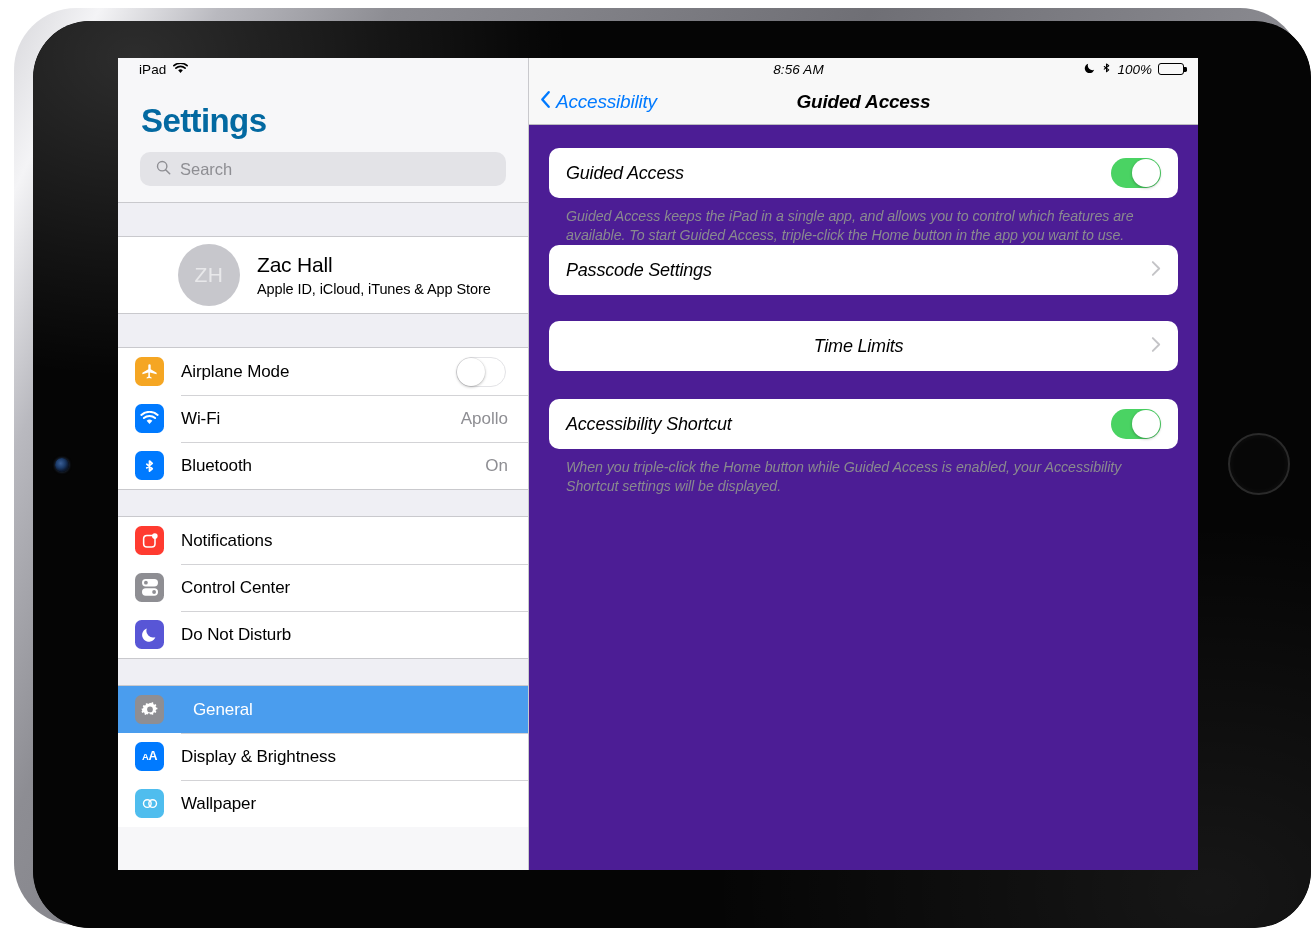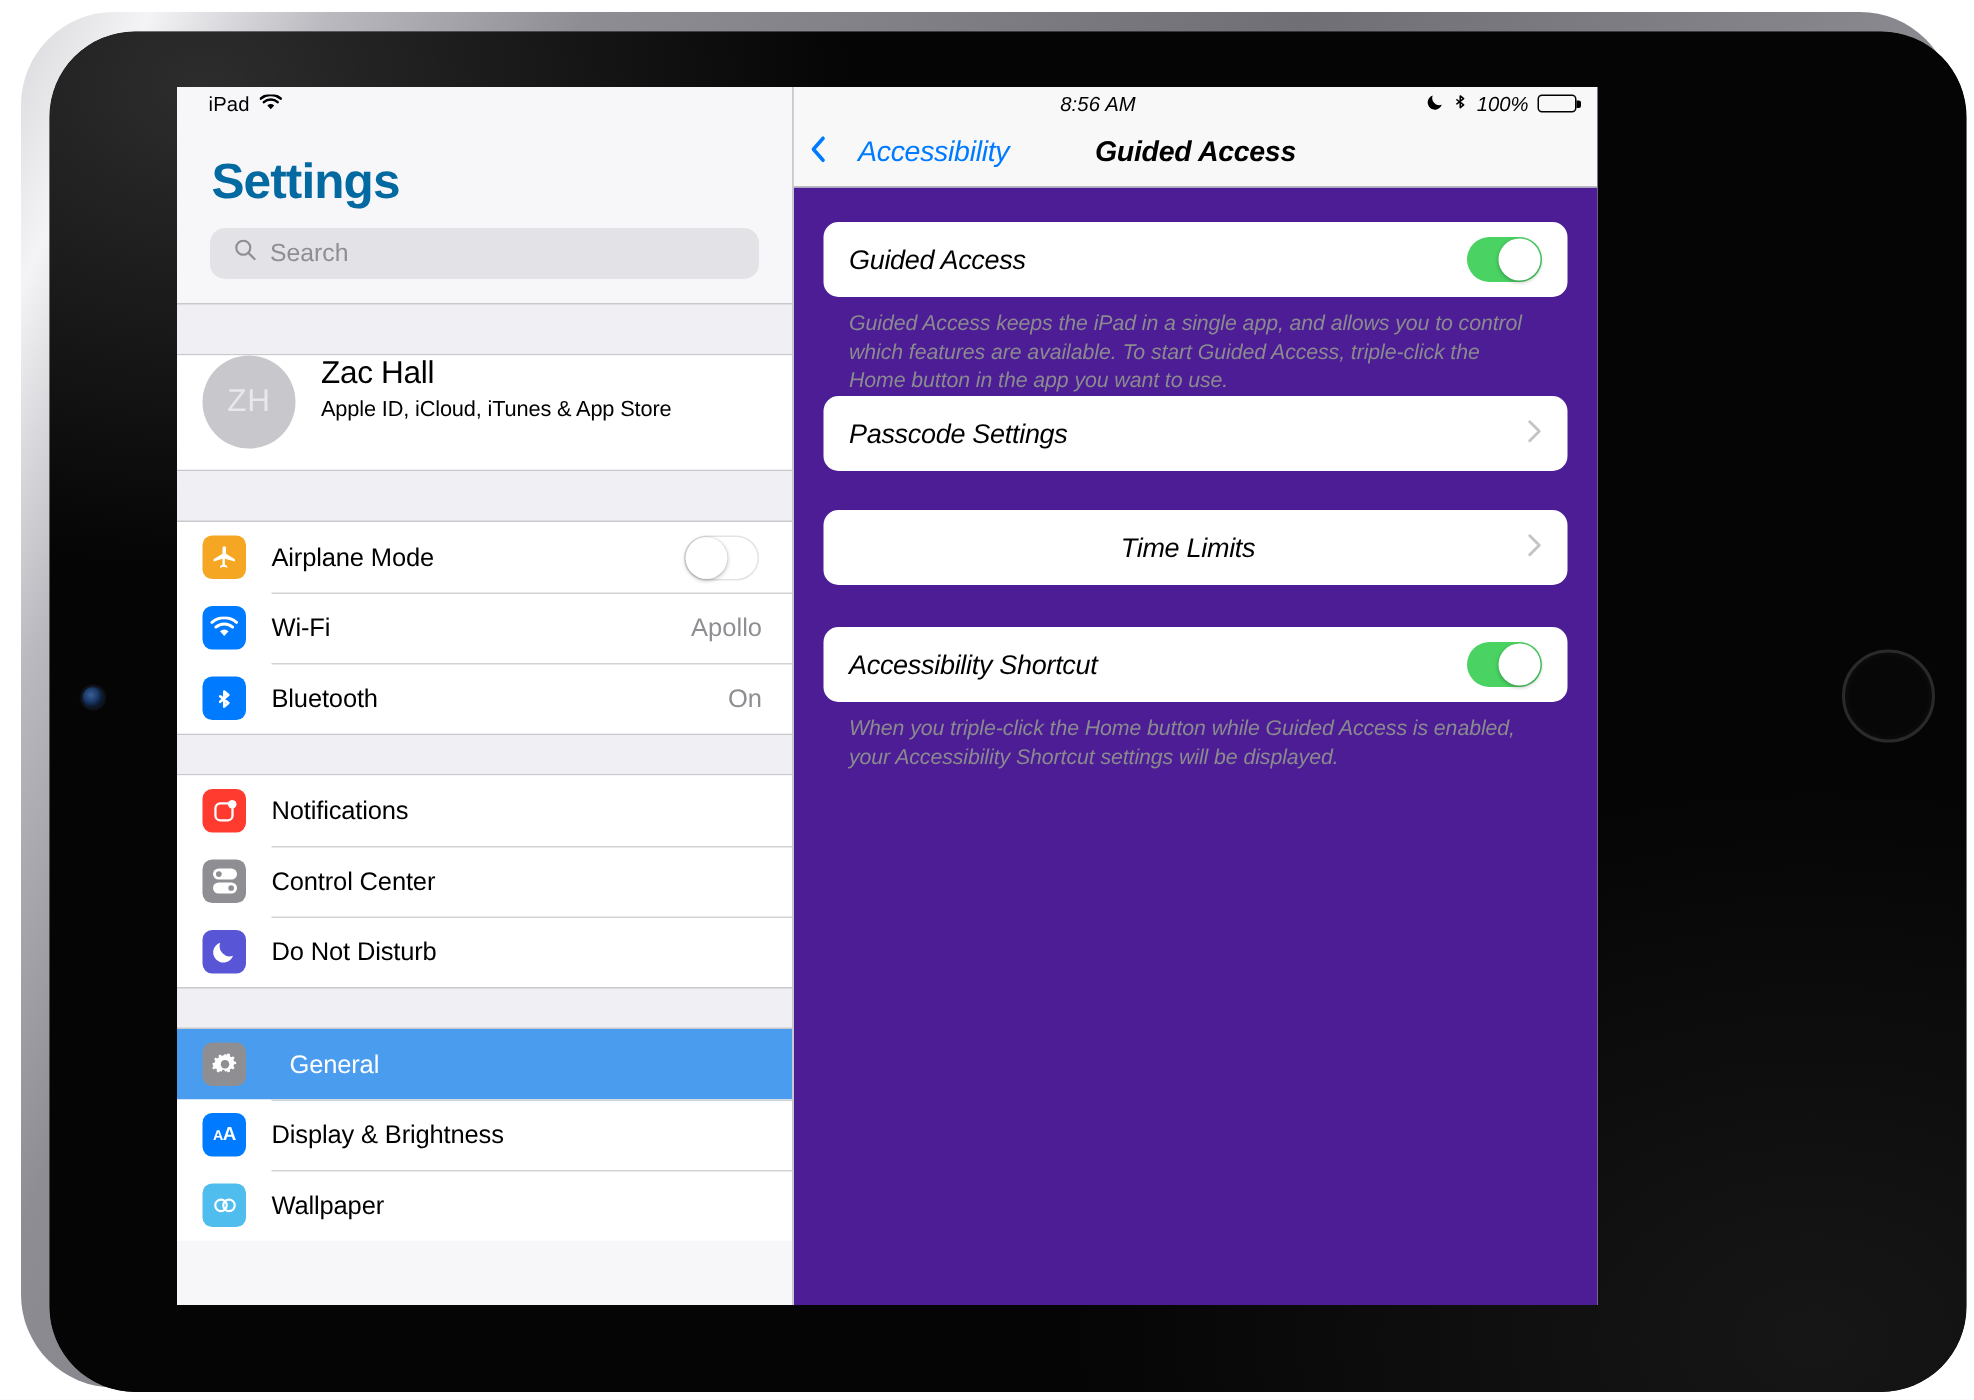--- a/index.html
+++ b/index.html
@@ -66,21 +66,21 @@
     border: 2px solid #2a2a2a;
     background: #070707;
     box-shadow: inset 0 0 6px rgba(255,255,255,0.05);
   }
 
   
   #screen {
     position: absolute;
     left: 118px;
     top: 58px;
-    width: 947px;
+    width: 1080px;
     height: 812px;
     overflow: hidden;
     background: #efeff4;
     display: flex;
   }
 
   
   #sidebar {
     width: 411px;
     height: 100%;
@@ -142,21 +142,21 @@
   .sgroup { background: #ffffff; }
 
   .srow {
     height: 47px;
     display: flex;
     align-items: center;
     padding-left: 17px;
     background: #ffffff;
     position: relative;
   }
-  .srow.tall { height: 76px; align-items: flex-start; }
+  .srow.tall { height: 76px; align-items: center; margin-left: 43px; }
   .srow + .srow::before {
     content: "";
     position: absolute;
     left: 63px; right: 0; top: 0;
     height: 1px;
     background: #d3d3d6;
   }
   .srow.selected { background: #4a9dee; gap: 12px; }
   .srow.selected .srow-label { color: #ffffff; }
   .srow.selected::before { display: none; }
@@ -277,21 +277,21 @@
     background: #f8f8f8;
     border-bottom: 1px solid #bcbcc0;
     display: flex;
     align-items: center;
     position: relative;
     flex: 0 0 45px;
   }
   #back-btn {
     display: flex;
     align-items: center;
-    gap: 21px;
+    gap: 5px;
     padding-left: 11px;
     color: #007aff;
     font-size: 19px;
     letter-spacing: -0.2px;
     cursor: pointer;
   }
   #nav-title {
     position: absolute;
     left: 0; right: 0;
     text-align: center;

